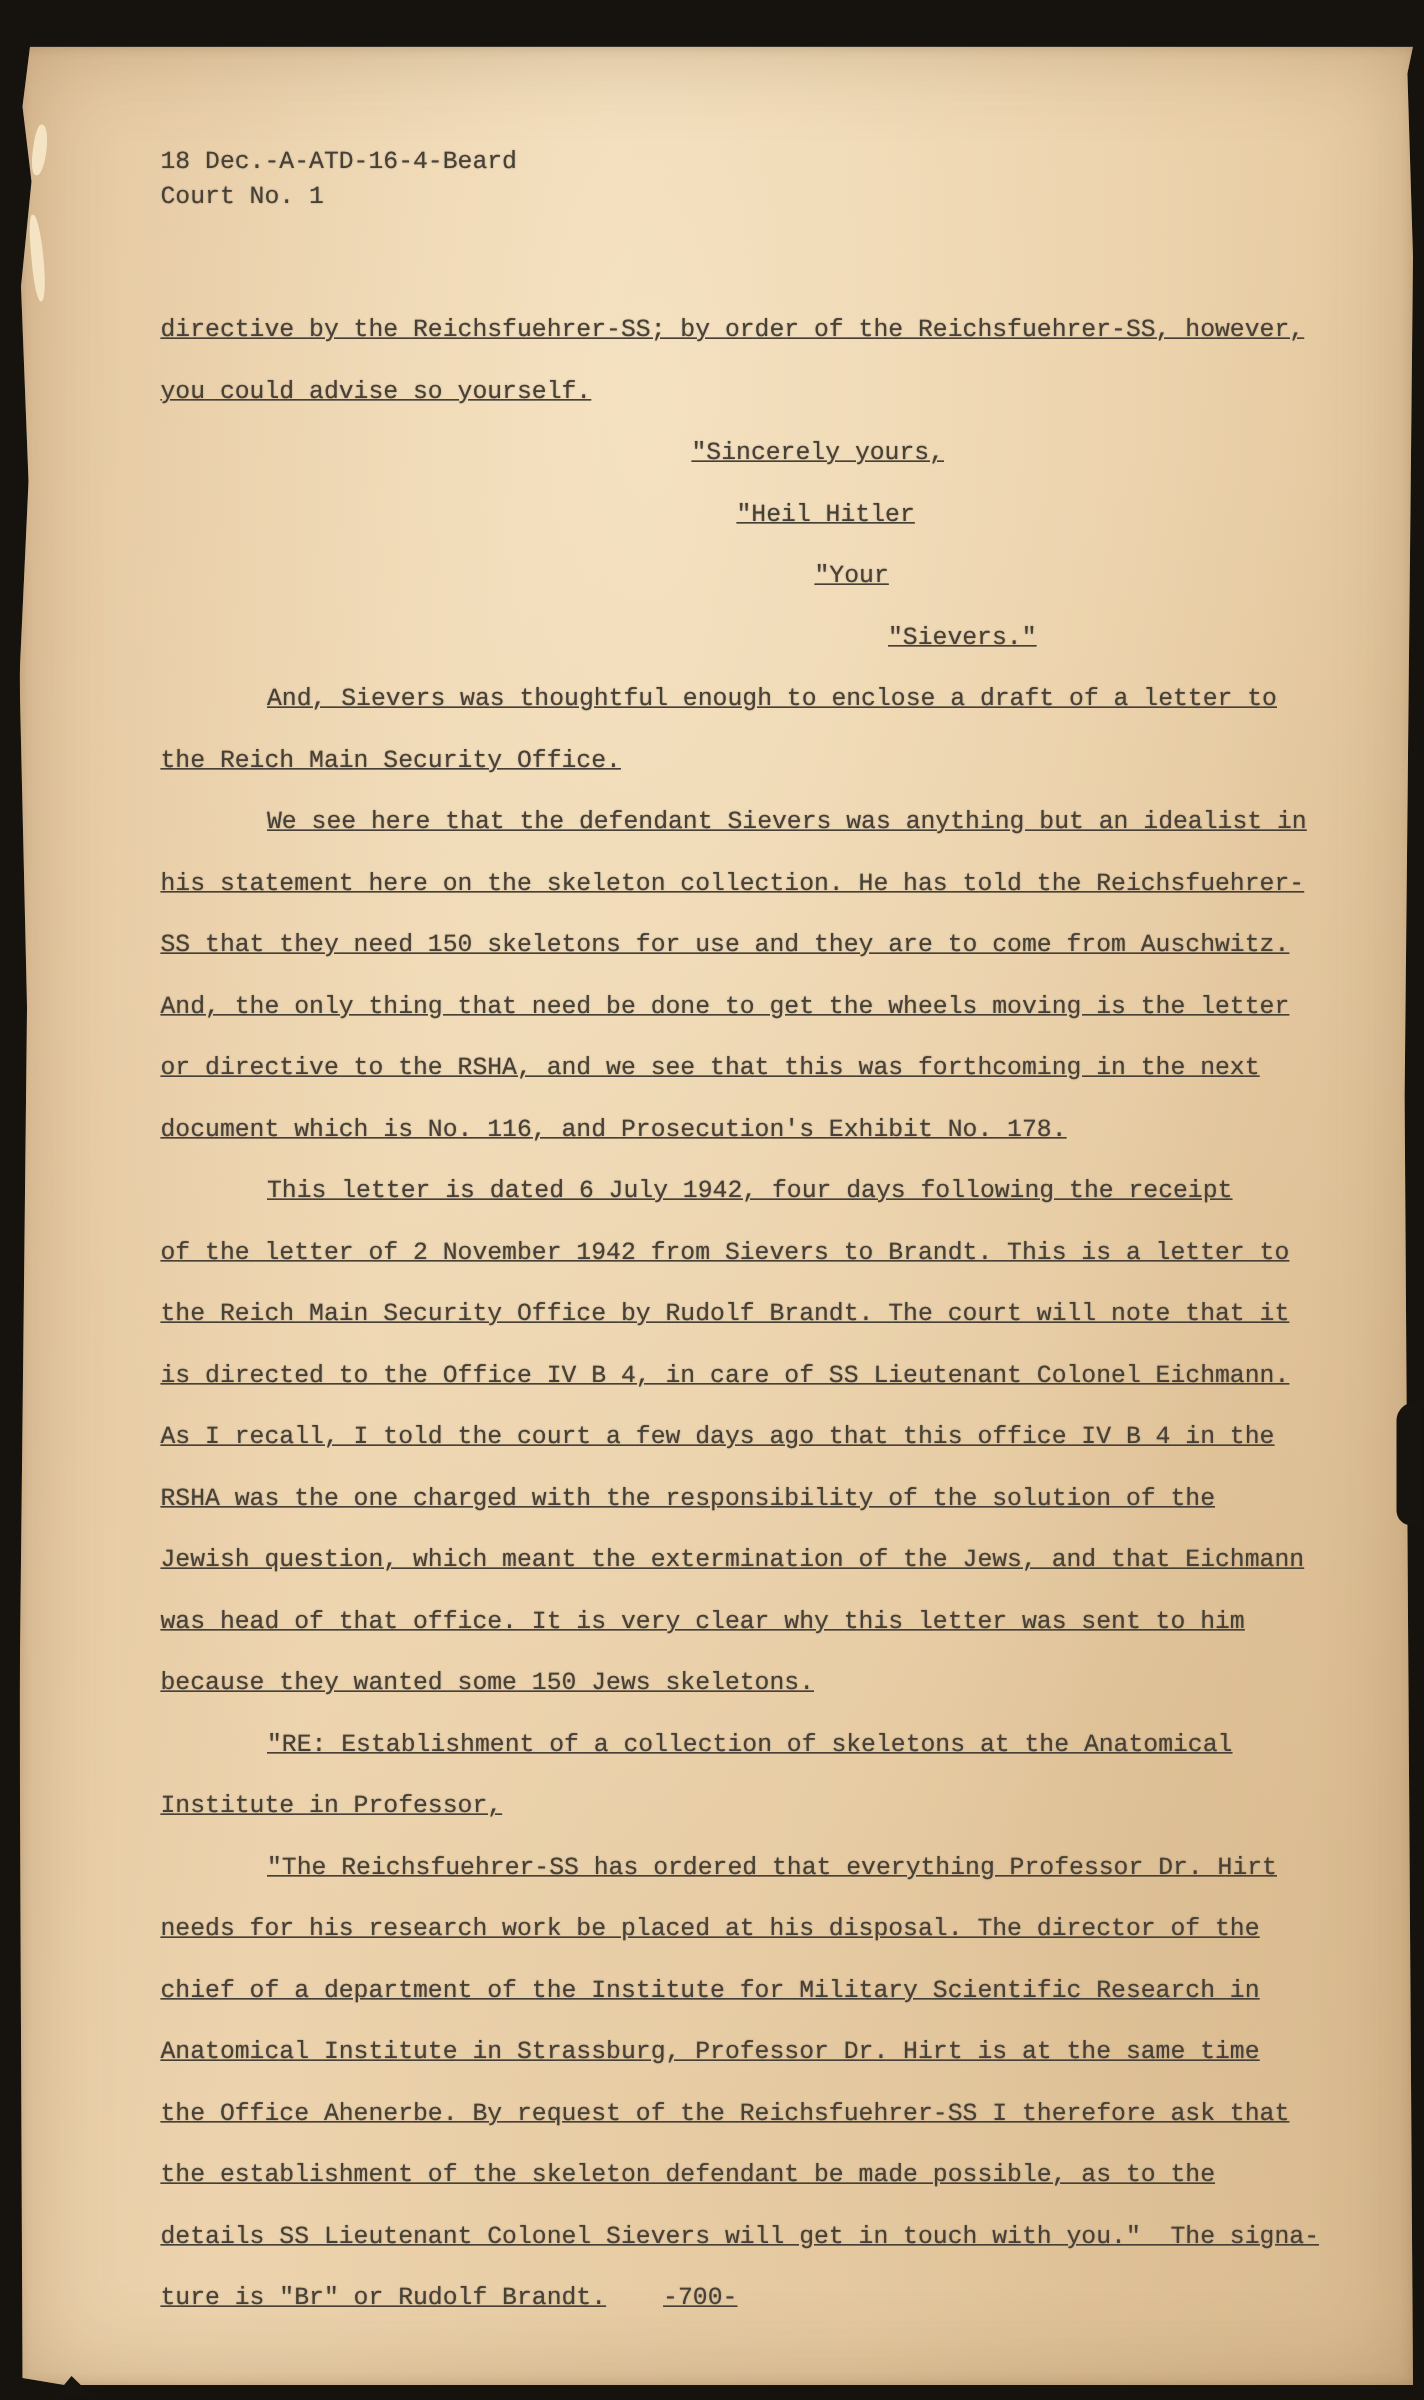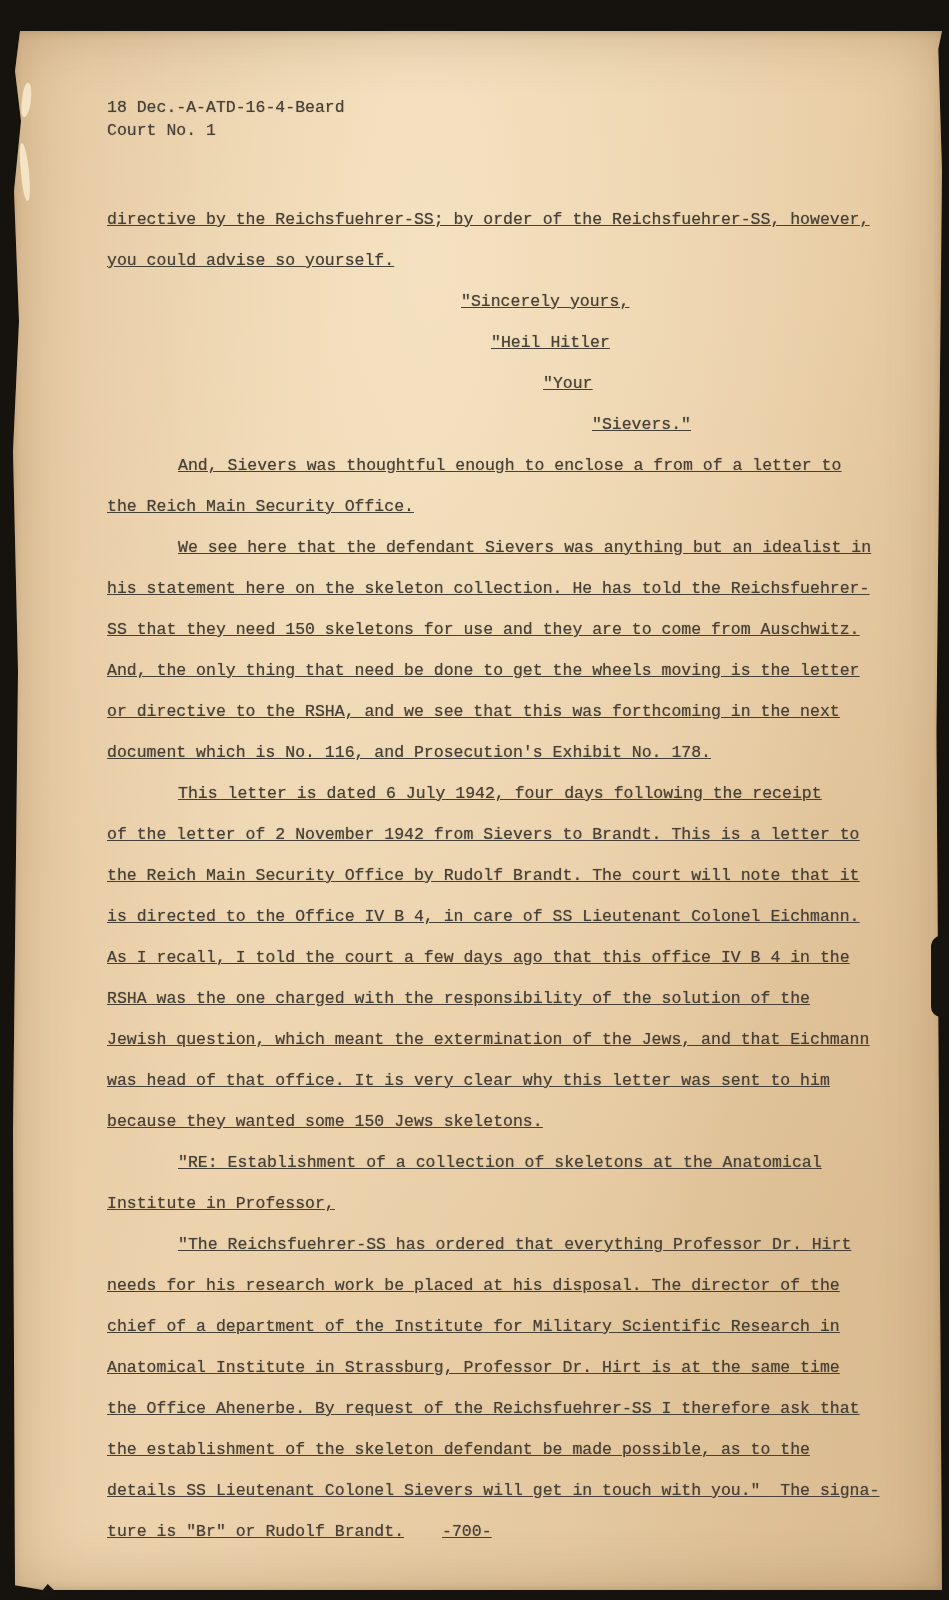--- a/index.html
+++ b/index.html
@@ -69,21 +69,21 @@
         <div class="hln">Court No. 1</div>
       </div>
 
       <div class="bodytext">
         <div class="ln">directive by the Reichsfuehrer-SS; by order of the Reichsfuehrer-SS, however,</div>
         <div class="ln">you could advise so yourself.</div>
         <div class="ln q1">"Sincerely yours,</div>
         <div class="ln q2">"Heil Hitler</div>
         <div class="ln q3">"Your</div>
         <div class="ln q4">"Sievers."</div>
-        <div class="ln ind">And, Sievers was thoughtful enough to enclose a from of a letter to</div>
+        <div class="ln ind">And, Sievers was thoughtful enough to enclose a draft of a letter to</div>
         <div class="ln">the Reich Main Security Office.</div>
         <div class="ln ind">We see here that the defendant Sievers was anything but an idealist in</div>
         <div class="ln">his statement here on the skeleton collection. He has told the Reichsfuehrer-</div>
         <div class="ln">SS that they need 150 skeletons for use and they are to come from Auschwitz.</div>
         <div class="ln">And, the only thing that need be done to get the wheels moving is the letter</div>
         <div class="ln">or directive to the RSHA, and we see that this was forthcoming in the next</div>
         <div class="ln">document which is No. 116, and Prosecution's Exhibit No. 178.</div>
         <div class="ln ind">This letter is dated 6 July 1942, four days following the receipt</div>
         <div class="ln">of the letter of 2 November 1942 from Sievers to Brandt. This is a letter to</div>
         <div class="ln">the Reich Main Security Office by Rudolf Brandt. The court will note that it</div>

